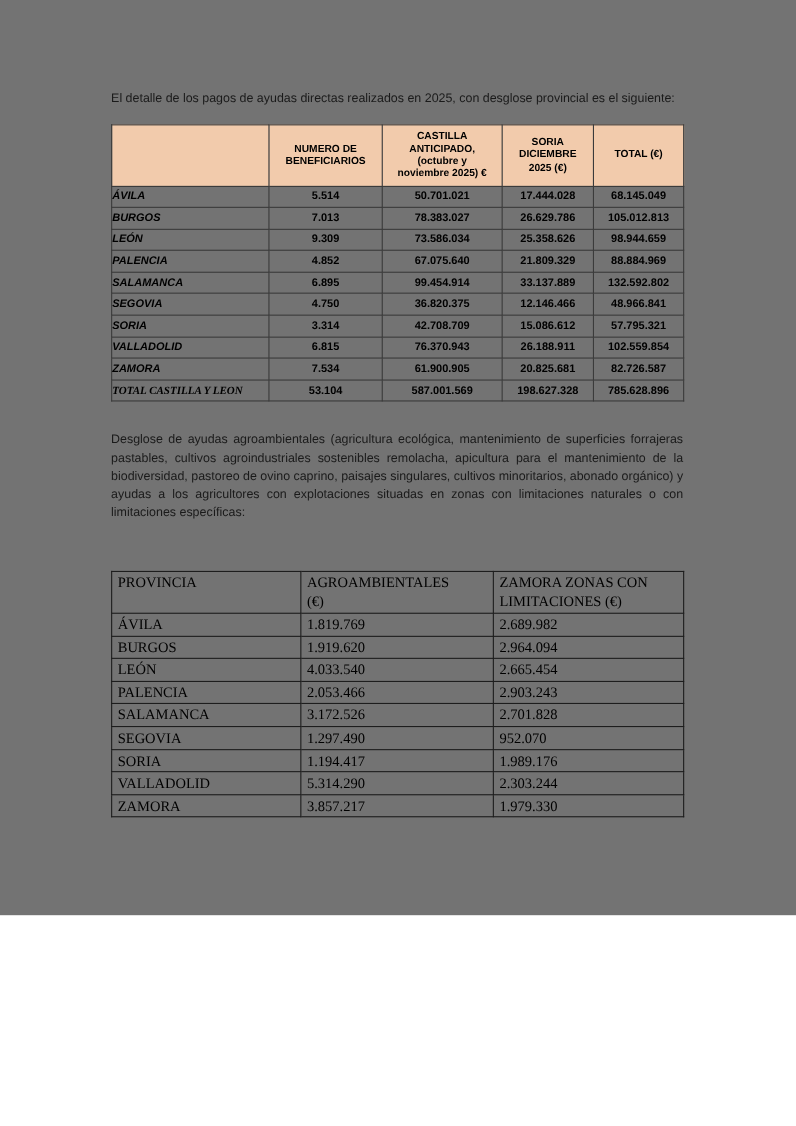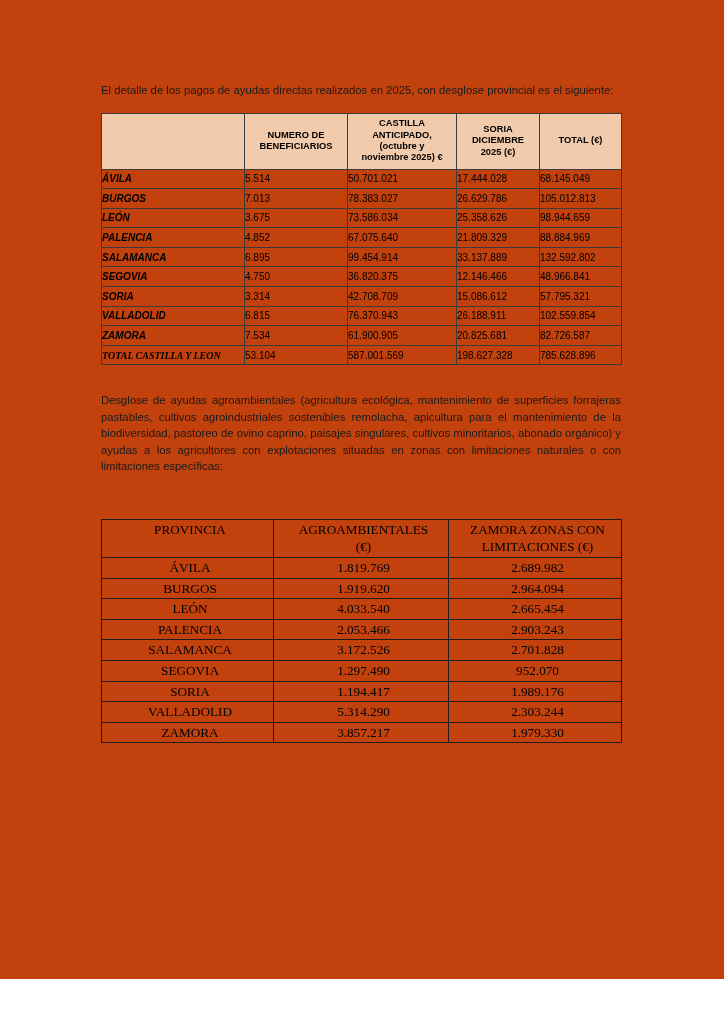--- a/index.html
+++ b/index.html
@@ -13,22 +13,22 @@
     position: relative;
     font-family: "Liberation Sans", sans-serif;
     color: #000000;
     overflow: hidden;
   }
 
   .page {
     position: absolute;
     left: 0; top: 0;
     width: 724px;
-    height: 979px;
-    background: #c2410c;
+    height: 832px;
+    background: #737373;
   }
 
   .content {
     position: absolute;
     left: 101px;
     top: 82px;
     width: 520px;
   }
 
   
@@ -82,44 +82,44 @@
     font-size: 10px;
   }
   td.prov {
     font-style: italic;
     font-weight: bold;
     text-align: left;
     padding-left: 5px;
     font-size: 10.2px;
   }
   td.num {
-    text-align: left;
+    text-align: center;
     padding-right: 9px;
     font-style: normal;
-    font-weight: normal;
+    font-weight: bold;
   }
   tr.total-row td.prov {
     font-style: italic;
     font-weight: bold;
     font-family: Liberation Serif, serif;
   }
 
   
   table.tbl2 {
     border-collapse: collapse;
     width: 520px;
     table-layout: fixed;
     font-family: "Liberation Serif", serif;
   }
   table.tbl2 th,
   table.tbl2 td {
     border: 1px solid #1d1d1d;
     padding: 1px 0 1px 5px;
     vertical-align: top;
-    text-align: center;
+    text-align: left;
     font-weight: normal;
     font-size: 13.2px;
     line-height: 17.4px;
   }
   table.tbl2 thead th {
     height: 35px;
     vertical-align: top;
   }
   table.tbl2 tbody td {
     height: 17.6px;
@@ -178,21 +178,21 @@
           </tr>
           <tr>
             <td class="prov">BURGOS</td>
             <td class="num">7.013</td>
             <td class="num">78.383.027</td>
             <td class="num">26.629.786</td>
             <td class="num">105.012.813</td>
           </tr>
           <tr>
             <td class="prov">LEÓN</td>
-            <td class="num">3.675</td>
+            <td class="num">9.309</td>
             <td class="num">73.586.034</td>
             <td class="num">25.358.626</td>
             <td class="num">98.944.659</td>
           </tr>
           <tr>
             <td class="prov">PALENCIA</td>
             <td class="num">4.852</td>
             <td class="num">67.075.640</td>
             <td class="num">21.809.329</td>
             <td class="num">88.884.969</td>

